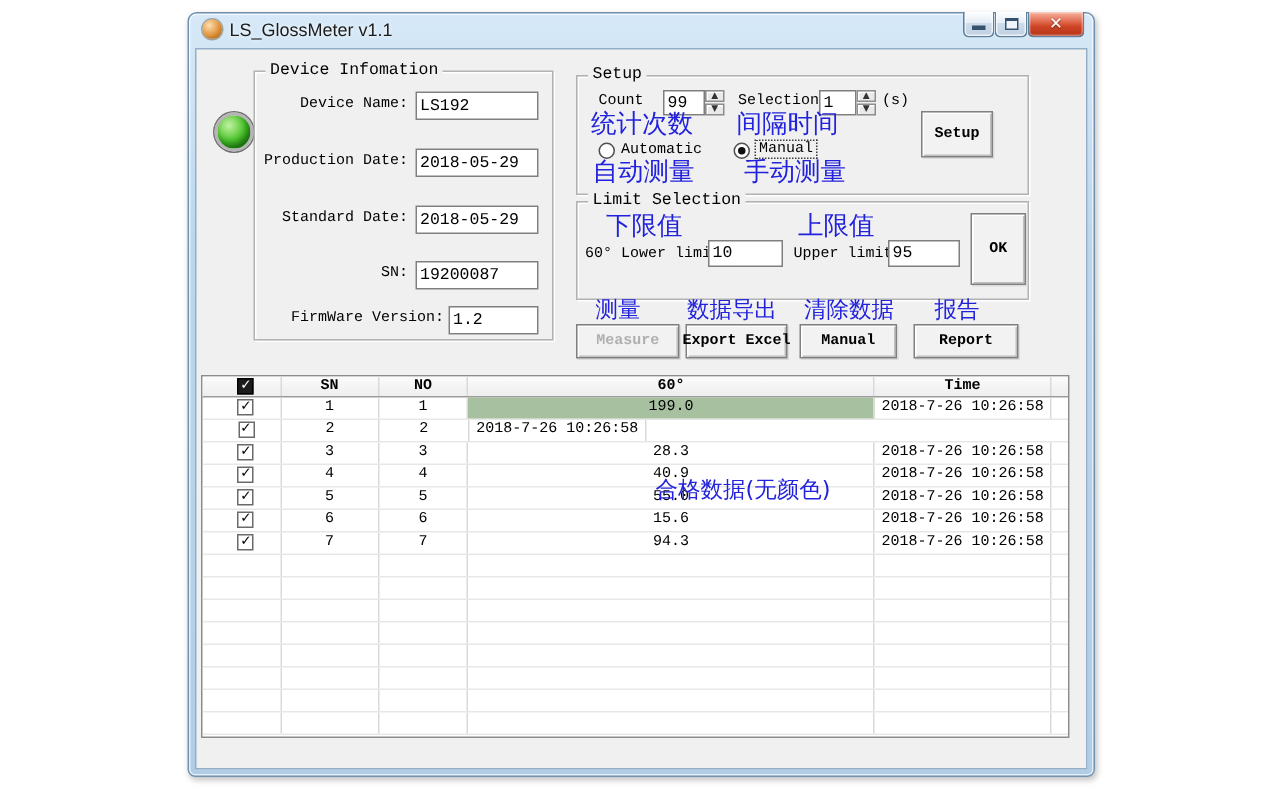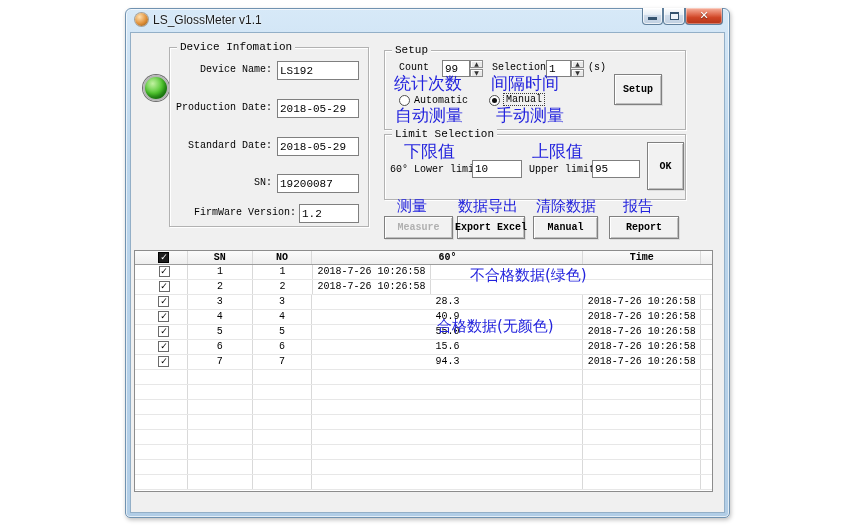--- a/index.html
+++ b/index.html
@@ -178,20 +178,21 @@
           <div class="cell" style="width:60px;">NO</div>
           <div class="cell" style="width:272px;">60°</div>
           <div class="cell" style="width:118px;">Time</div>
           <div class="cell stub" style="width:11px;"></div>
         </div>
         <div>
             <div class="trow">
               <div class="cell" style="width: 53px;"><span class="cb">✓</span></div>
               <div class="cell" style="width: 65px;">1</div>
               <div class="cell" style="width: 60px;">1</div>
+              <div class="cell hl" style="width: 272px;">199.0</div>
               <div class="cell" style="width: 118px;">2018-7-26 10:26:58</div>
               <div class="cell stub" style="width: 11px;"></div>
             </div>
             <div class="trow">
               <div class="cell" style="width: 53px;"><span class="cb">✓</span></div>
               <div class="cell" style="width: 65px;">2</div>
               <div class="cell" style="width: 60px;">2</div>
               <div class="cell" style="width: 118px;">2018-7-26 10:26:58</div>
               <div class="cell stub" style="width: 11px;"></div>
             </div>
@@ -293,20 +294,19 @@
             </div>
             <div class="trow">
               <div class="cell" style="width: 53px;"></div>
               <div class="cell" style="width: 65px;"></div>
               <div class="cell" style="width: 60px;"></div>
               <div class="cell" style="width: 272px;"></div>
               <div class="cell" style="width: 118px;"></div>
               <div class="cell stub" style="width: 11px;"></div>
             </div>
           </div>
-        <div class="overlaycn cn sm" style="left:335px;top:16px;">不合格数据(绿色)</div>
         <div class="overlaycn cn sm" style="left:302px;top:67px;">合格数据(无颜色)</div>
       </div>
 
 
     </div>
   </div>
 </div>
 
 </body></html>

